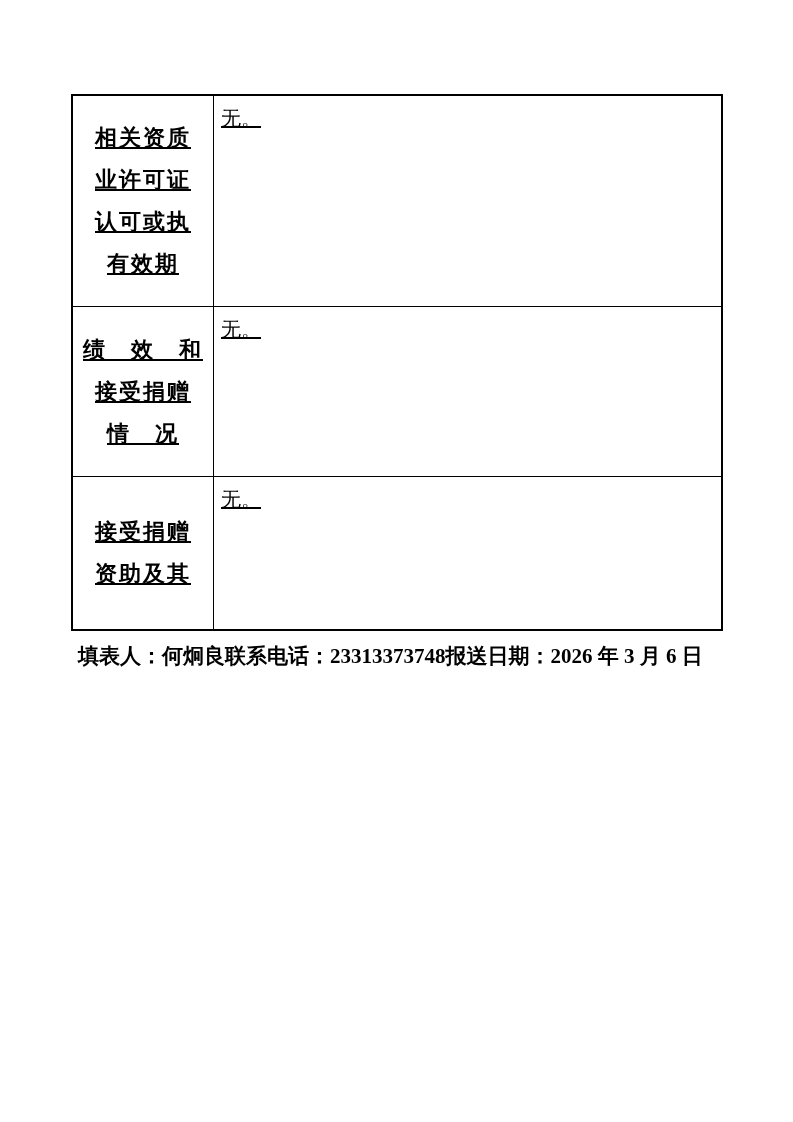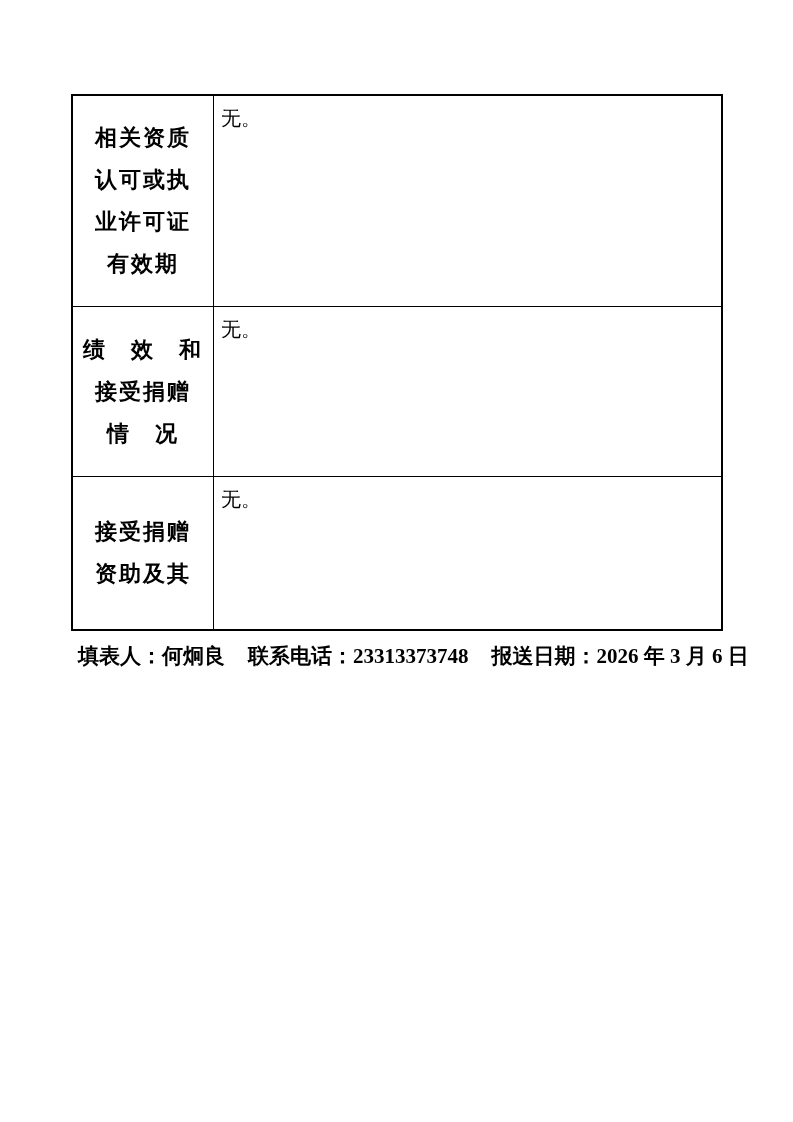--- a/index.html
+++ b/index.html
@@ -17,20 +17,21 @@
     overflow: hidden;
   }
   .report-table {
     position: absolute;
     left: 71px;
     top: 94px;
     border: 2px solid #000000;
     display: grid;
     grid-template-columns: 141px 507px;
     grid-template-rows: 211px 170px 152px;
+    text-decoration: underline;
   }
   .cell {
     box-sizing: border-box;
     background: #ffffff;
   }
   .label-cell {
     border-right: 1px solid #000000;
     display: flex;
     flex-direction: column;
     justify-content: center;
@@ -50,38 +51,37 @@
   .value-cell {
     padding: 9px 10px 0 7px;
     font-size: 20px;
     line-height: 26px;
   }
   .footer-line {
     position: absolute;
     left: 78px;
     top: 643px;
     display: flex;
-    gap: 23px;
     font-weight: bold;
     font-size: 21px;
     line-height: 26px;
     white-space: nowrap;
   }
 </style>
 </head>
 <body>
 
 <div class="page">
 
   <div class="report-table">
 
     <div class="cell label-cell row-divider">
       <div class="label-line">相关资质</div>
+      <div class="label-line">业许可证</div>
       <div class="label-line">认可或执</div>
-      <div class="label-line">业许可证</div>
       <div class="label-line">有效期</div>
     </div>
     <div class="cell value-cell row-divider">
       <span>无。</span>
     </div>
 
     <div class="cell label-cell row-divider">
       <div class="label-line">绩　效　和</div>
       <div class="label-line">接受捐赠</div>
       <div class="label-line">情　况</div>

